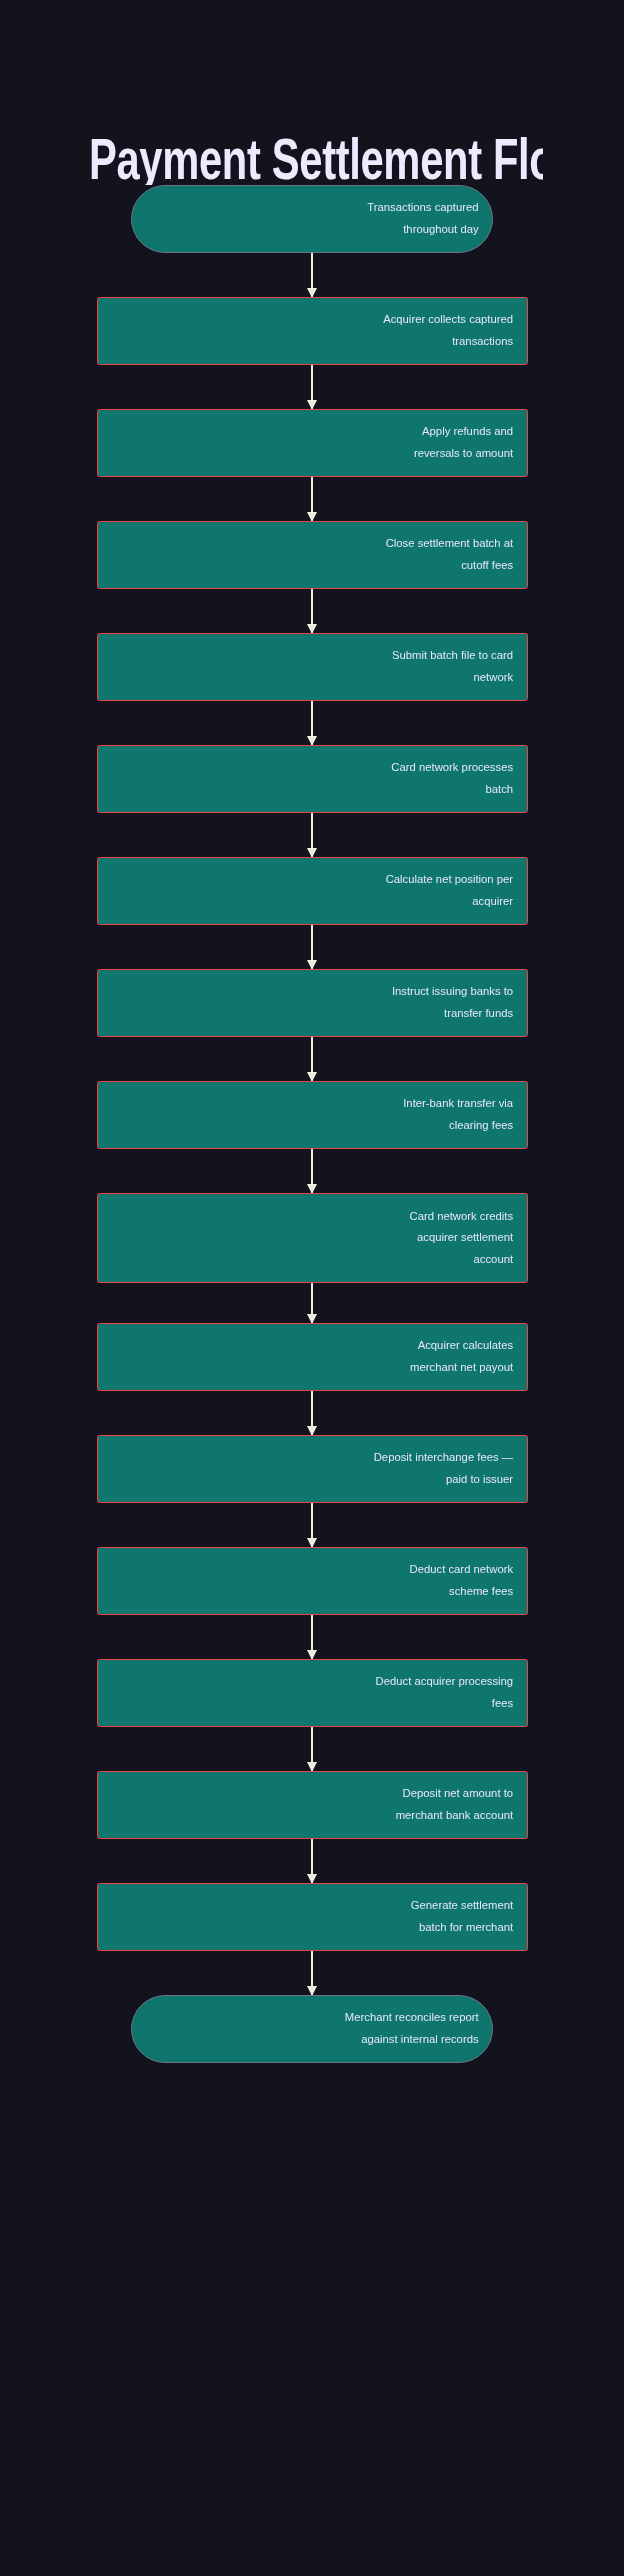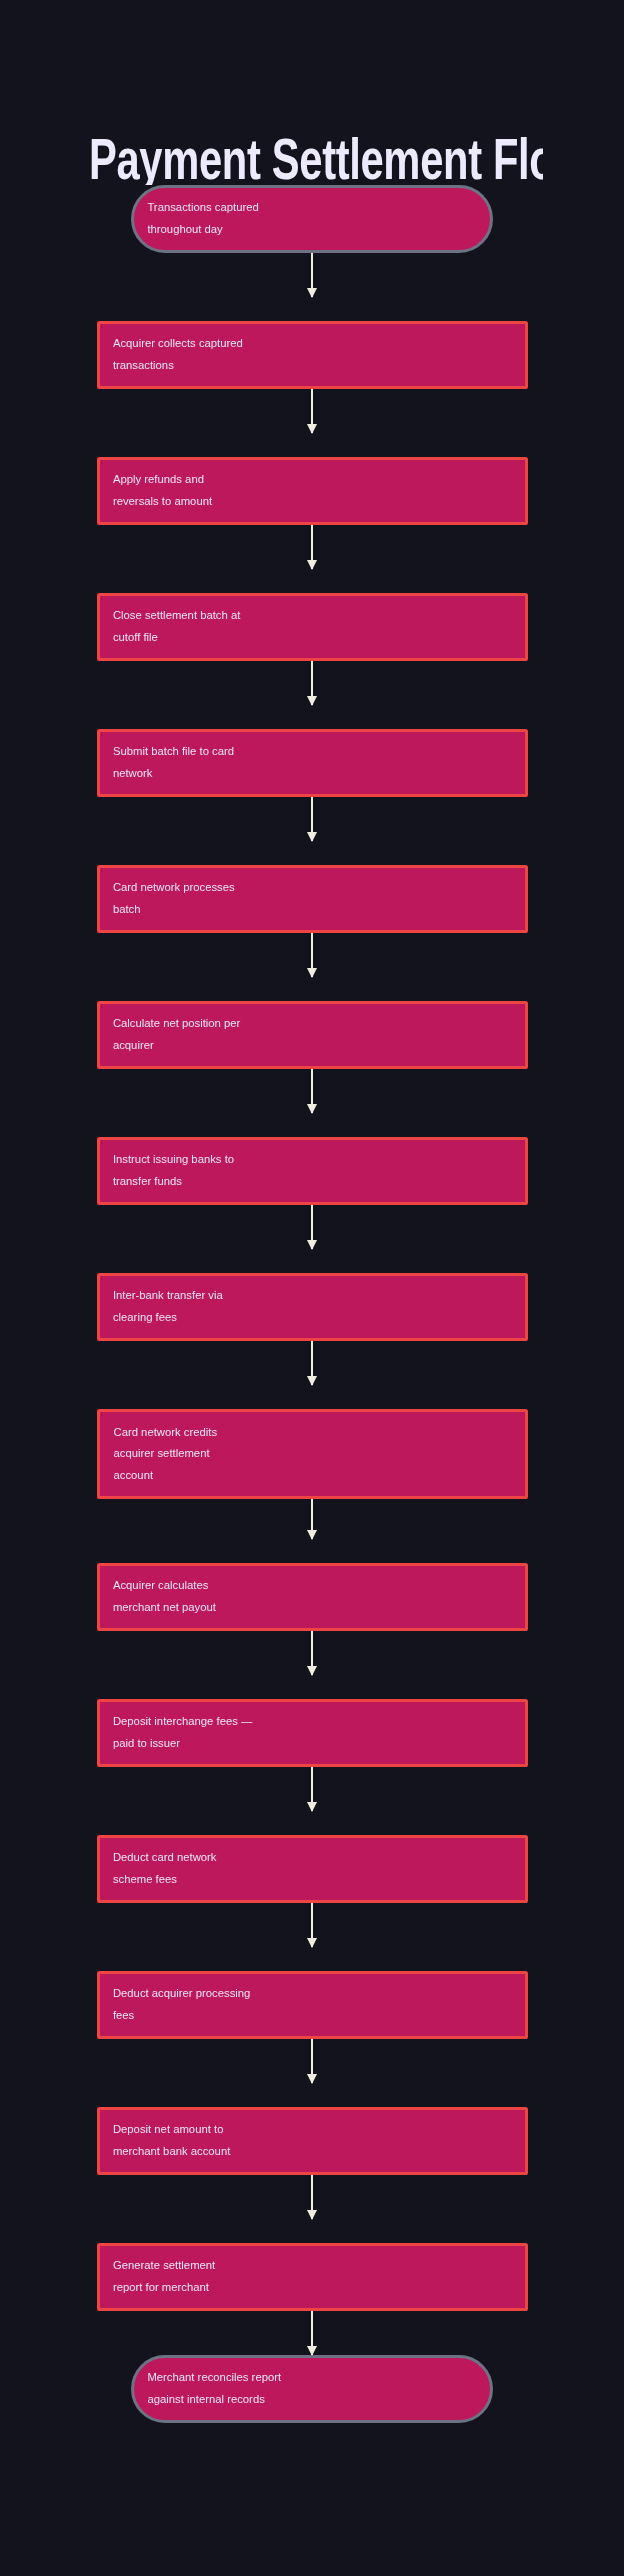--- a/index.html
+++ b/index.html
@@ -53,42 +53,41 @@
 
   .flow-step {
     position: relative;
     display: flex;
     flex-direction: column;
     align-items: center;
   }
 
   .node {
     box-sizing: border-box;
-    background: #be185d;
-    border: 3px solid #ef4444;
+    background: #0f766e;
+    border: 1px solid #ef4444;
     color: #e9e7fb;
     font-family: "Liberation Sans", sans-serif;
     font-size: 11.3px;
     line-height: 21.6px;
-    text-align: left;
+    text-align: right;
     display: flex;
     align-items: center;
     justify-content: center;
     padding: 0 13.4px;
   }
   .node-text {
     white-space: pre-line;
     display: block;
     width: 100%;
   }
 
   .node.rect {
     width: 431px;
     border-radius: 2.6px;
-    margin-top: 24px;
   }
   .node.rect.lines2 { height: 68px; }
   .node.rect.lines3 { height: 90px; padding-left: 14px; }
 
   .node.pill {
     width: 362px;
     height: 68px;
     border-radius: 34px;
     border-color: #6e7285;
   }
@@ -145,21 +144,21 @@
         <span class="node-text">Apply refunds and
 reversals to amount</span>
       </div>
     </div>
     <div class="flow-step">
       <div class="connector gap-a"></div>
     </div>
     <div class="flow-step">
       <div class="node rect lines2">
         <span class="node-text">Close settlement batch at
-cutoff file</span>
+cutoff fees</span>
       </div>
     </div>
     <div class="flow-step">
       <div class="connector gap-a"></div>
     </div>
     <div class="flow-step">
       <div class="node rect lines2">
         <span class="node-text">Submit batch file to card
 network</span>
       </div>
@@ -254,21 +253,21 @@
         <span class="node-text">Deposit net amount to
 merchant bank account</span>
       </div>
     </div>
     <div class="flow-step">
       <div class="connector gap-a"></div>
     </div>
     <div class="flow-step">
       <div class="node rect lines2">
         <span class="node-text">Generate settlement
-report for merchant</span>
+batch for merchant</span>
       </div>
     </div>
     <div class="flow-step">
       <div class="connector gap-a"></div>
     </div>
     <div class="flow-step">
       <div class="node pill">
         <span class="node-text">Merchant reconciles report
 against internal records</span>
       </div>

